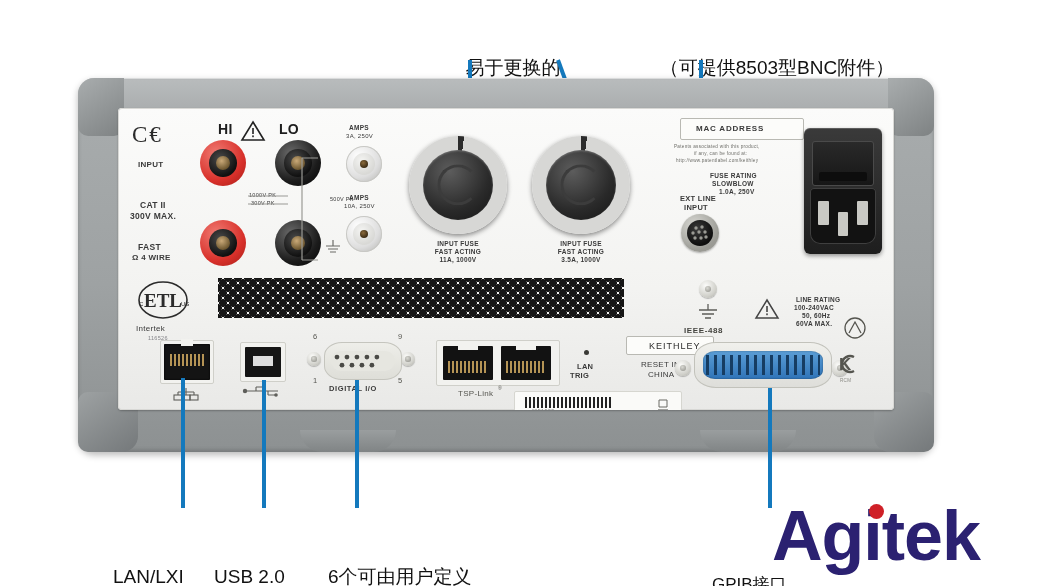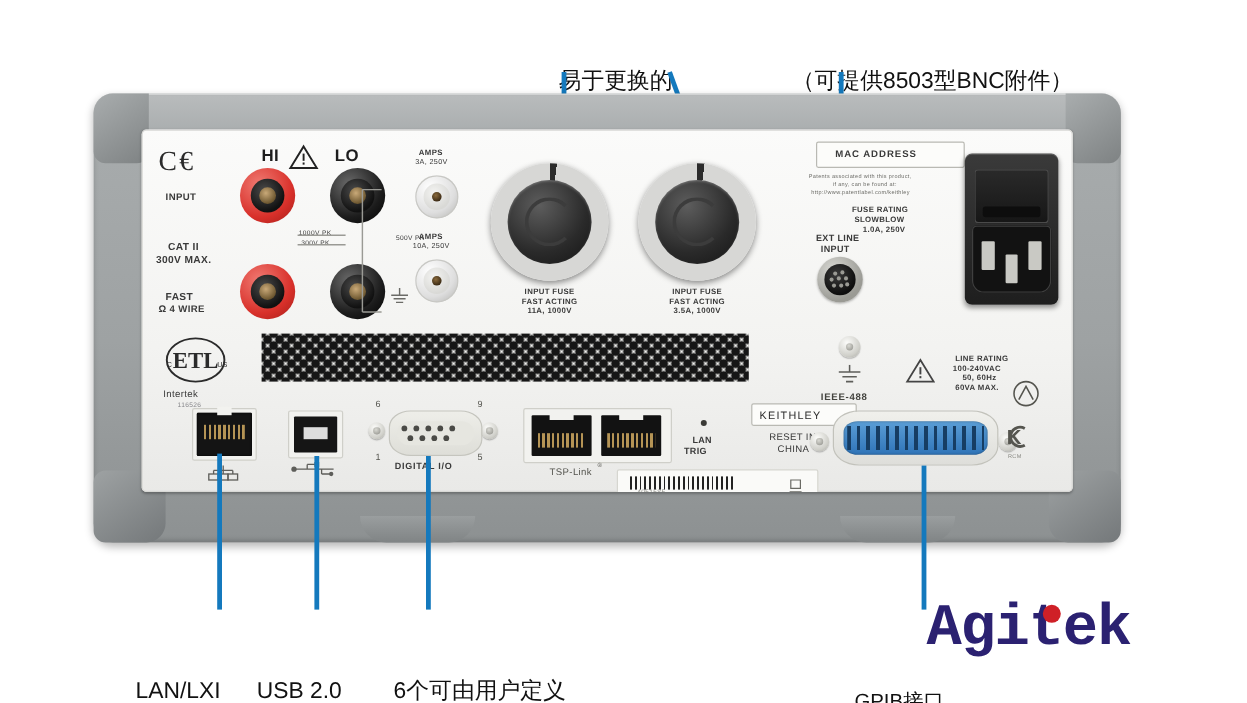--- a/index.html
+++ b/index.html
@@ -135,22 +135,22 @@
     background:#0d0d0d;border-radius:2px;}
   .iec .socket{position:absolute;left:8%;right:8%;bottom:8%;height:44%;
     background:#121212;border-radius:4px 4px 10px 10px;
     box-shadow:inset 0 0 0 1px #3f3f3f;}
   .iec .socket .p{position:absolute;width:16%;height:44%;background:#c9c9c4;border-radius:1px;}
   .barcode{position:absolute;background:#fafaf8;border:1px solid #d6d6d0;border-radius:2px;}
   .barcode .bars{position:absolute;left:6%;top:18%;width:52%;height:44%;
     background:repeating-linear-gradient(90deg,#222 0 1.5px,transparent 1.5px 4px);}
 
   
-  .watermark{position:absolute;font-family:Liberation Mono, monospace;
-    font-weight:bold;font-size:49px;color:#2b2171;letter-spacing:-1px;}
+  .watermark{position:absolute;font-family:Liberation Sans, sans-serif;
+    font-weight:bold;font-size:70px;color:#2b2171;letter-spacing:-1px;}
   .wm-dot{position:absolute;width:15px;height:15px;border-radius:50%;background:#cf2027;}
 </style>
 </head>
 <body>
 
 <div id="stage">
 
   <div class="callout cn" style="left:423px;top:8px;text-align:center;width:180px;">
     <div>易于更换的</div>
     <div>电流保险丝</div>
@@ -385,21 +385,21 @@
     <div class="panel-txt" style="left:340px;top:281px;font-size:8px;color:#55554f;">TSP-Link</div>
     <div class="panel-txt" style="left:380px;top:277px;font-size:5px;color:#55554f;">®</div>
 
     <div style="position:absolute;left:466px;top:242px;width:5px;height:5px;border-radius:50%;
                 background:#3a3a36;"></div>
     <div class="panel-txt b" style="left:459px;top:254px;font-size:7.5px;">LAN</div>
     <div class="panel-txt b" style="left:452px;top:263px;font-size:7.5px;">TRIG</div>
 
     <div style="position:absolute;left:508px;top:228px;width:86px;height:17px;
                 border:1px solid #b9b9b3;border-radius:2px;background:#fcfcfa;"></div>
-    <div class="panel-txt" style="left:500px;top:233px;font-size:9px;letter-spacing:1px;color:#2b2b2b;padding-left:15px;">KEITHLEY</div>
+    <div class="panel-txt" style="left:516px;top:233px;font-size:9px;letter-spacing:1px;color:#2b2b2b;padding-left:15px;">KEITHLEY</div>
     <div class="panel-txt" style="left:523px;top:252px;font-size:8px;color:#3a3a3a;">RESET IN</div>
     <div class="panel-txt" style="left:530px;top:262px;font-size:8px;color:#3a3a3a;text-align:right;">CHINA</div>
 
     <div class="barcode" style="left:396px;top:283px;width:166px;height:25px;">
       <div class="bars"></div>
       <div class="panel-txt" style="left:16px;top:16px;font-size:5.5px;color:#8a8a84;">4051585</div>
       <svg style="position:absolute;right:10px;top:5px;" width="16" height="16" viewBox="0 0 16 16">
         <path d="M4 3 H12 V10 H4 Z" fill="none" stroke="#6a6a64" stroke-width="1"></path>
         <path d="M3 13 H13" stroke="#6a6a64" stroke-width="1.2"></path>
       </svg>

